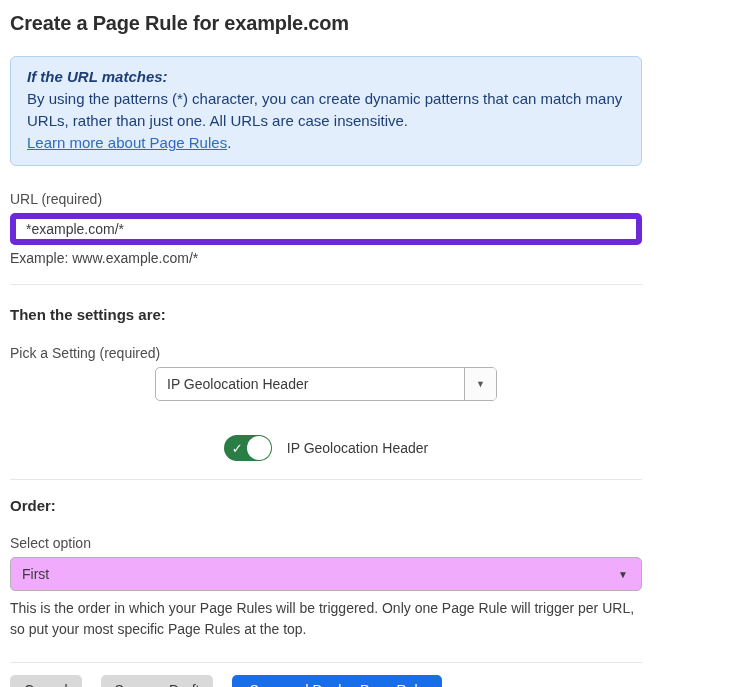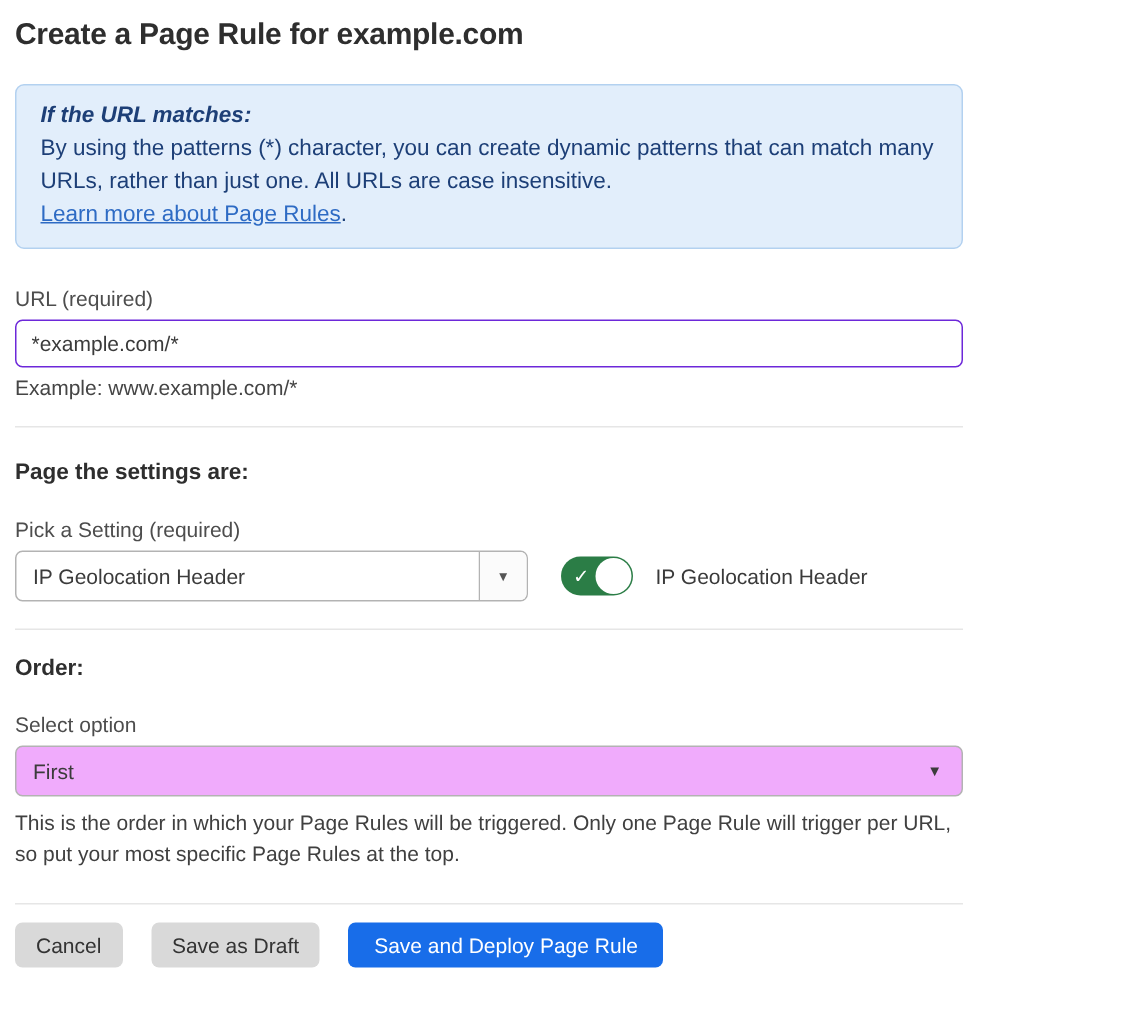--- a/index.html
+++ b/index.html
@@ -42,21 +42,21 @@
     display: block;
     font-size: 14px;
     color: #4d4d4d;
     margin: 0 0 6px;
   }
   .text-input {
     display: block;
     width: 100%;
     box-sizing: border-box;
     height: 32px;
-    border: 1px solid #6d28d9;
+    border: 6px solid #6d28d9;
     border-radius: 5px;
     padding: 0 10px;
     font-size: 14px;
     color: #3b3b3b;
     font-family: inherit;
     background: #fff;
   }
   .helper {
     font-size: 14px;
     color: #454545;
@@ -70,22 +70,23 @@
   .section-heading {
     font-size: 15px;
     font-weight: 700;
     color: #2e2e2e;
     margin: 21px 0 0;
   }
   .picker-label { margin-top: 22px; }
   .setting-row {
     display: flex;
     align-items: center;
-    gap: 22px;
+    gap: 34px;
     margin-top: 0;
+    flex-direction: column;
   }
   .combo {
     width: 342px;
     height: 34px;
     box-sizing: border-box;
     border: 1px solid #b3b3b3;
     border-radius: 5px;
     background: #fff;
     display: flex;
     align-items: center;
@@ -212,21 +213,21 @@
     <div class="info-body">By using the patterns (*) character, you can create dynamic patterns that can match many URLs, rather than just one. All URLs are case insensitive.</div>
     <div class="info-link-line"><a class="info-link">Learn more about Page Rules</a><span>.</span></div>
   </div>
 
   <label class="field-label">URL (required)</label>
   <input class="text-input" type="text" value="*example.com/*" style="">
   <div class="helper">Example: www.example.com/*</div>
 
   <hr class="divider">
 
-  <h2 class="section-heading">Page the settings are:</h2>
+  <h2 class="section-heading">Then the settings are:</h2>
 
   <label class="field-label picker-label">Pick a Setting (required)</label>
 
   <div class="setting-row">
     <div class="combo">
       <span class="combo-value">IP Geolocation Header</span>
       <span class="combo-arrow">▼</span>
     </div>
     <div class="toggle-group">
       <div class="toggle">

